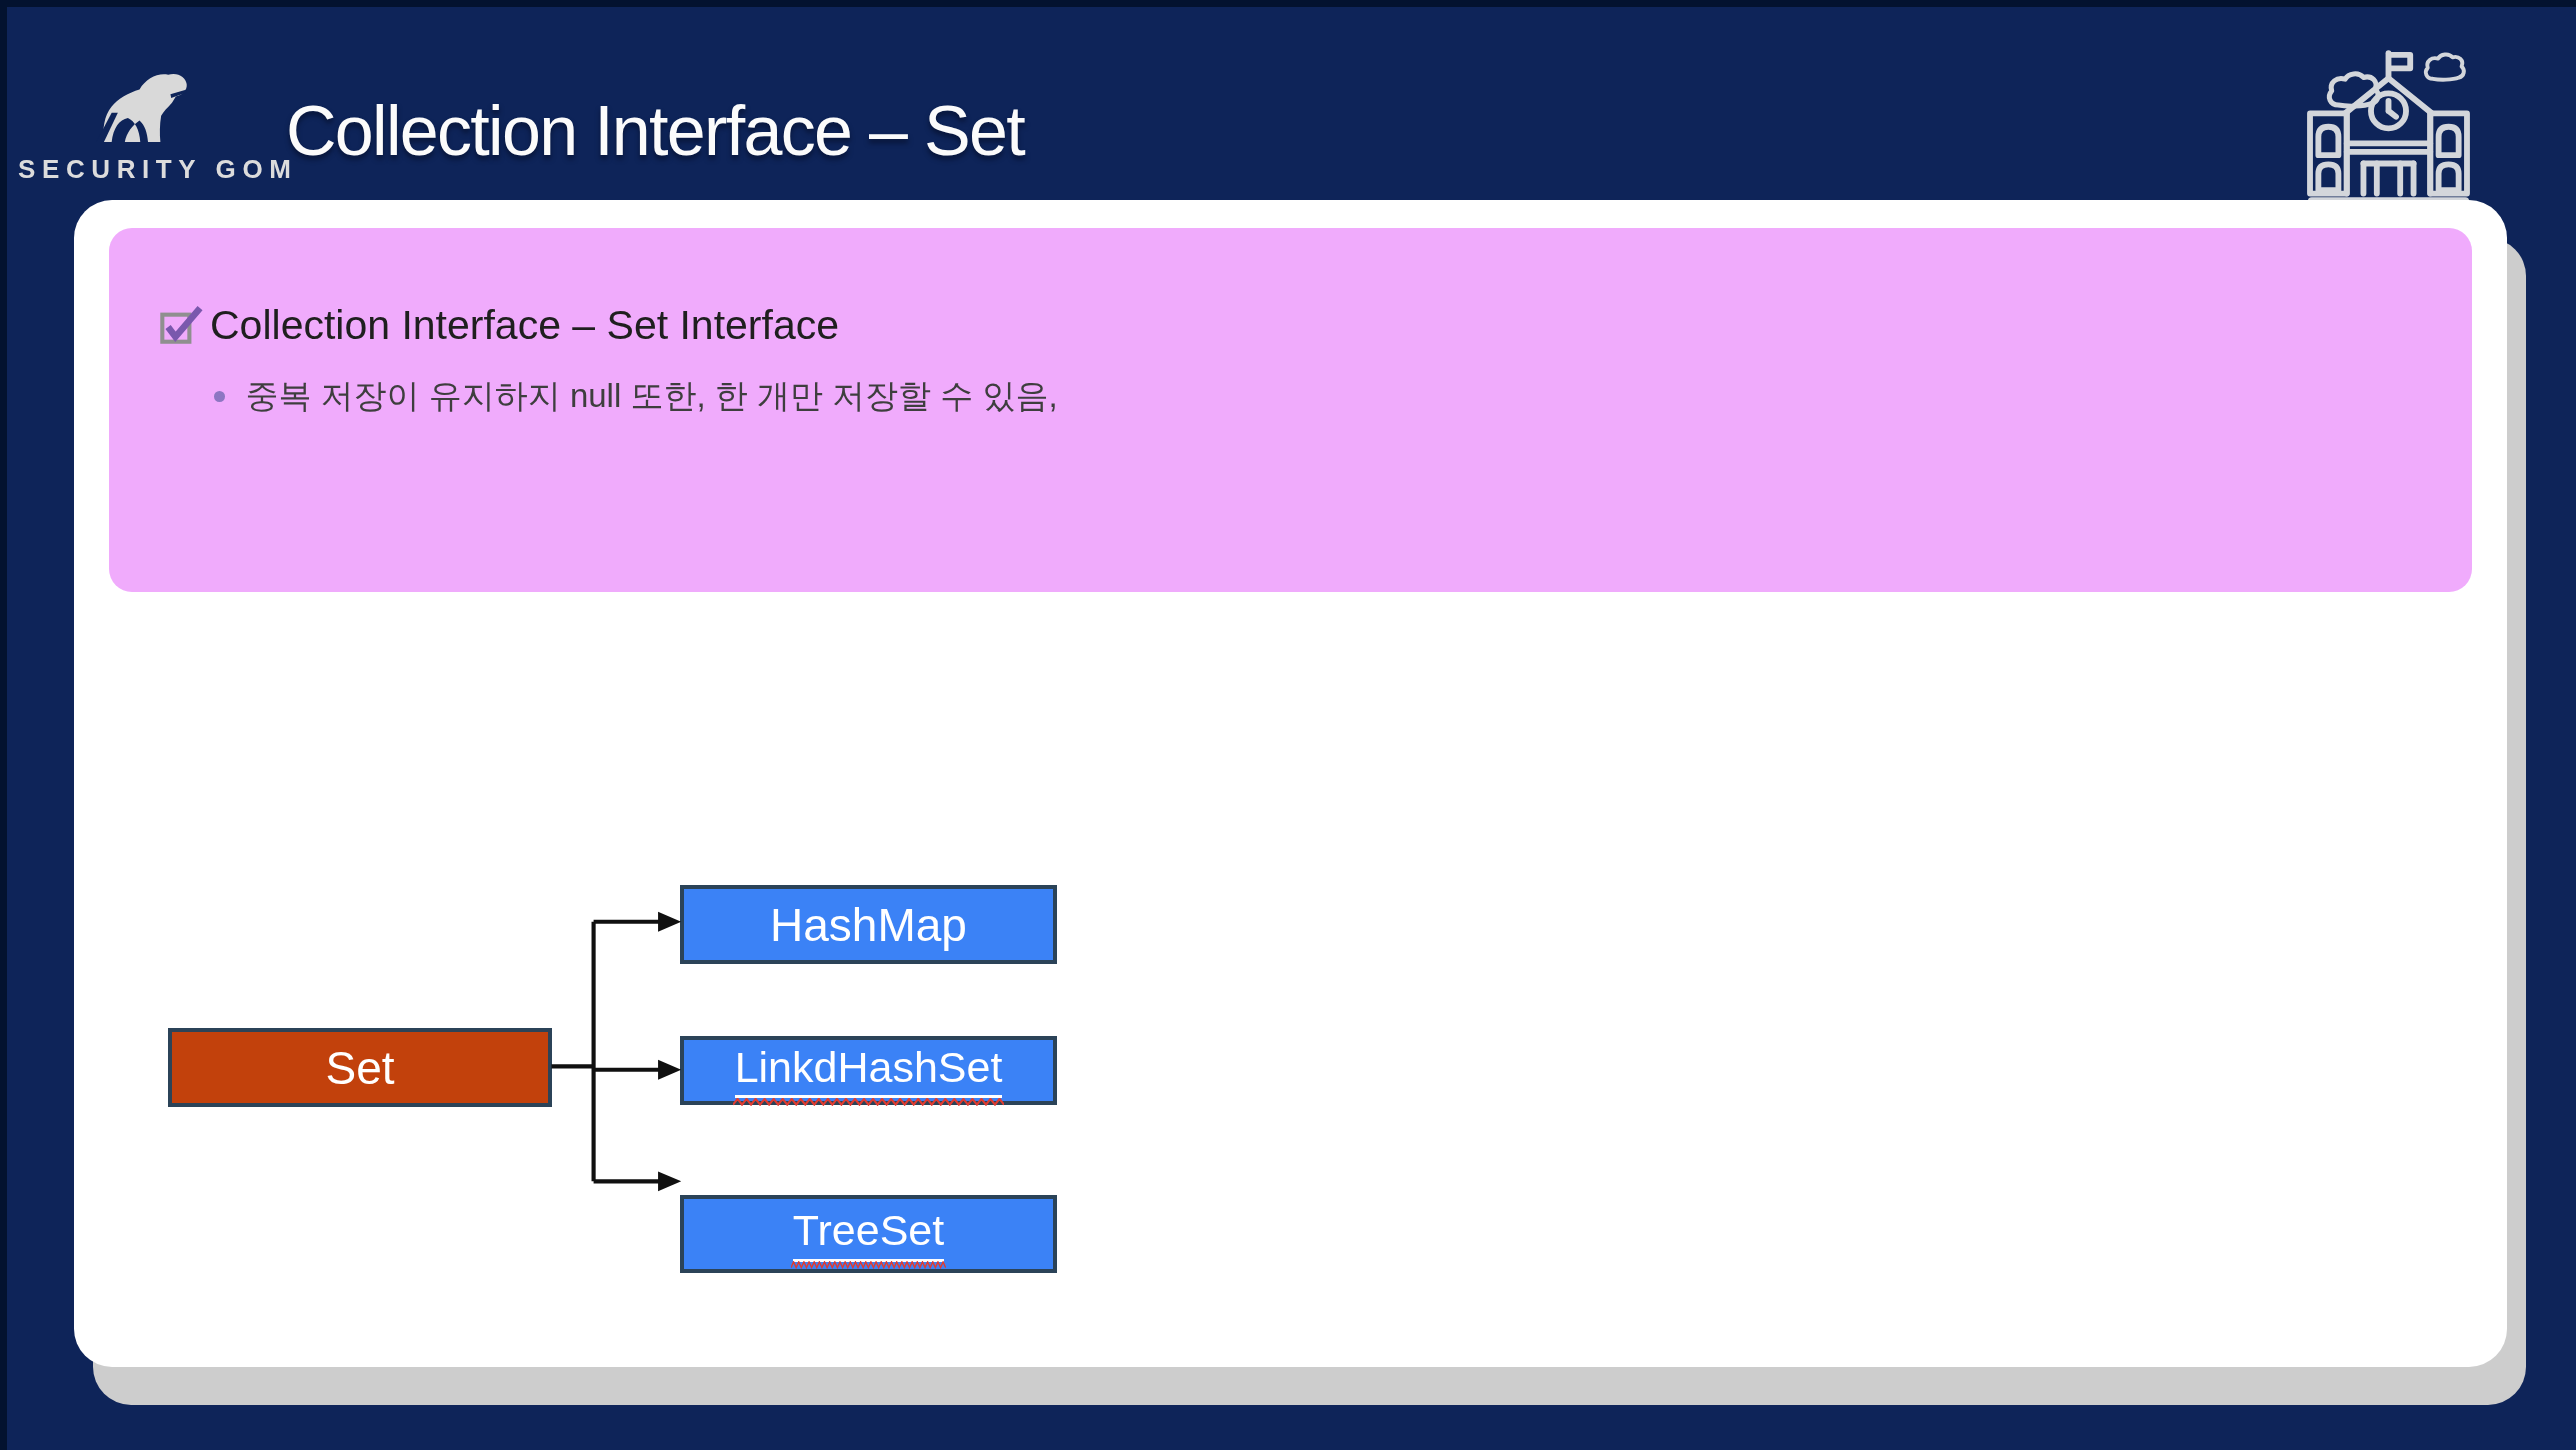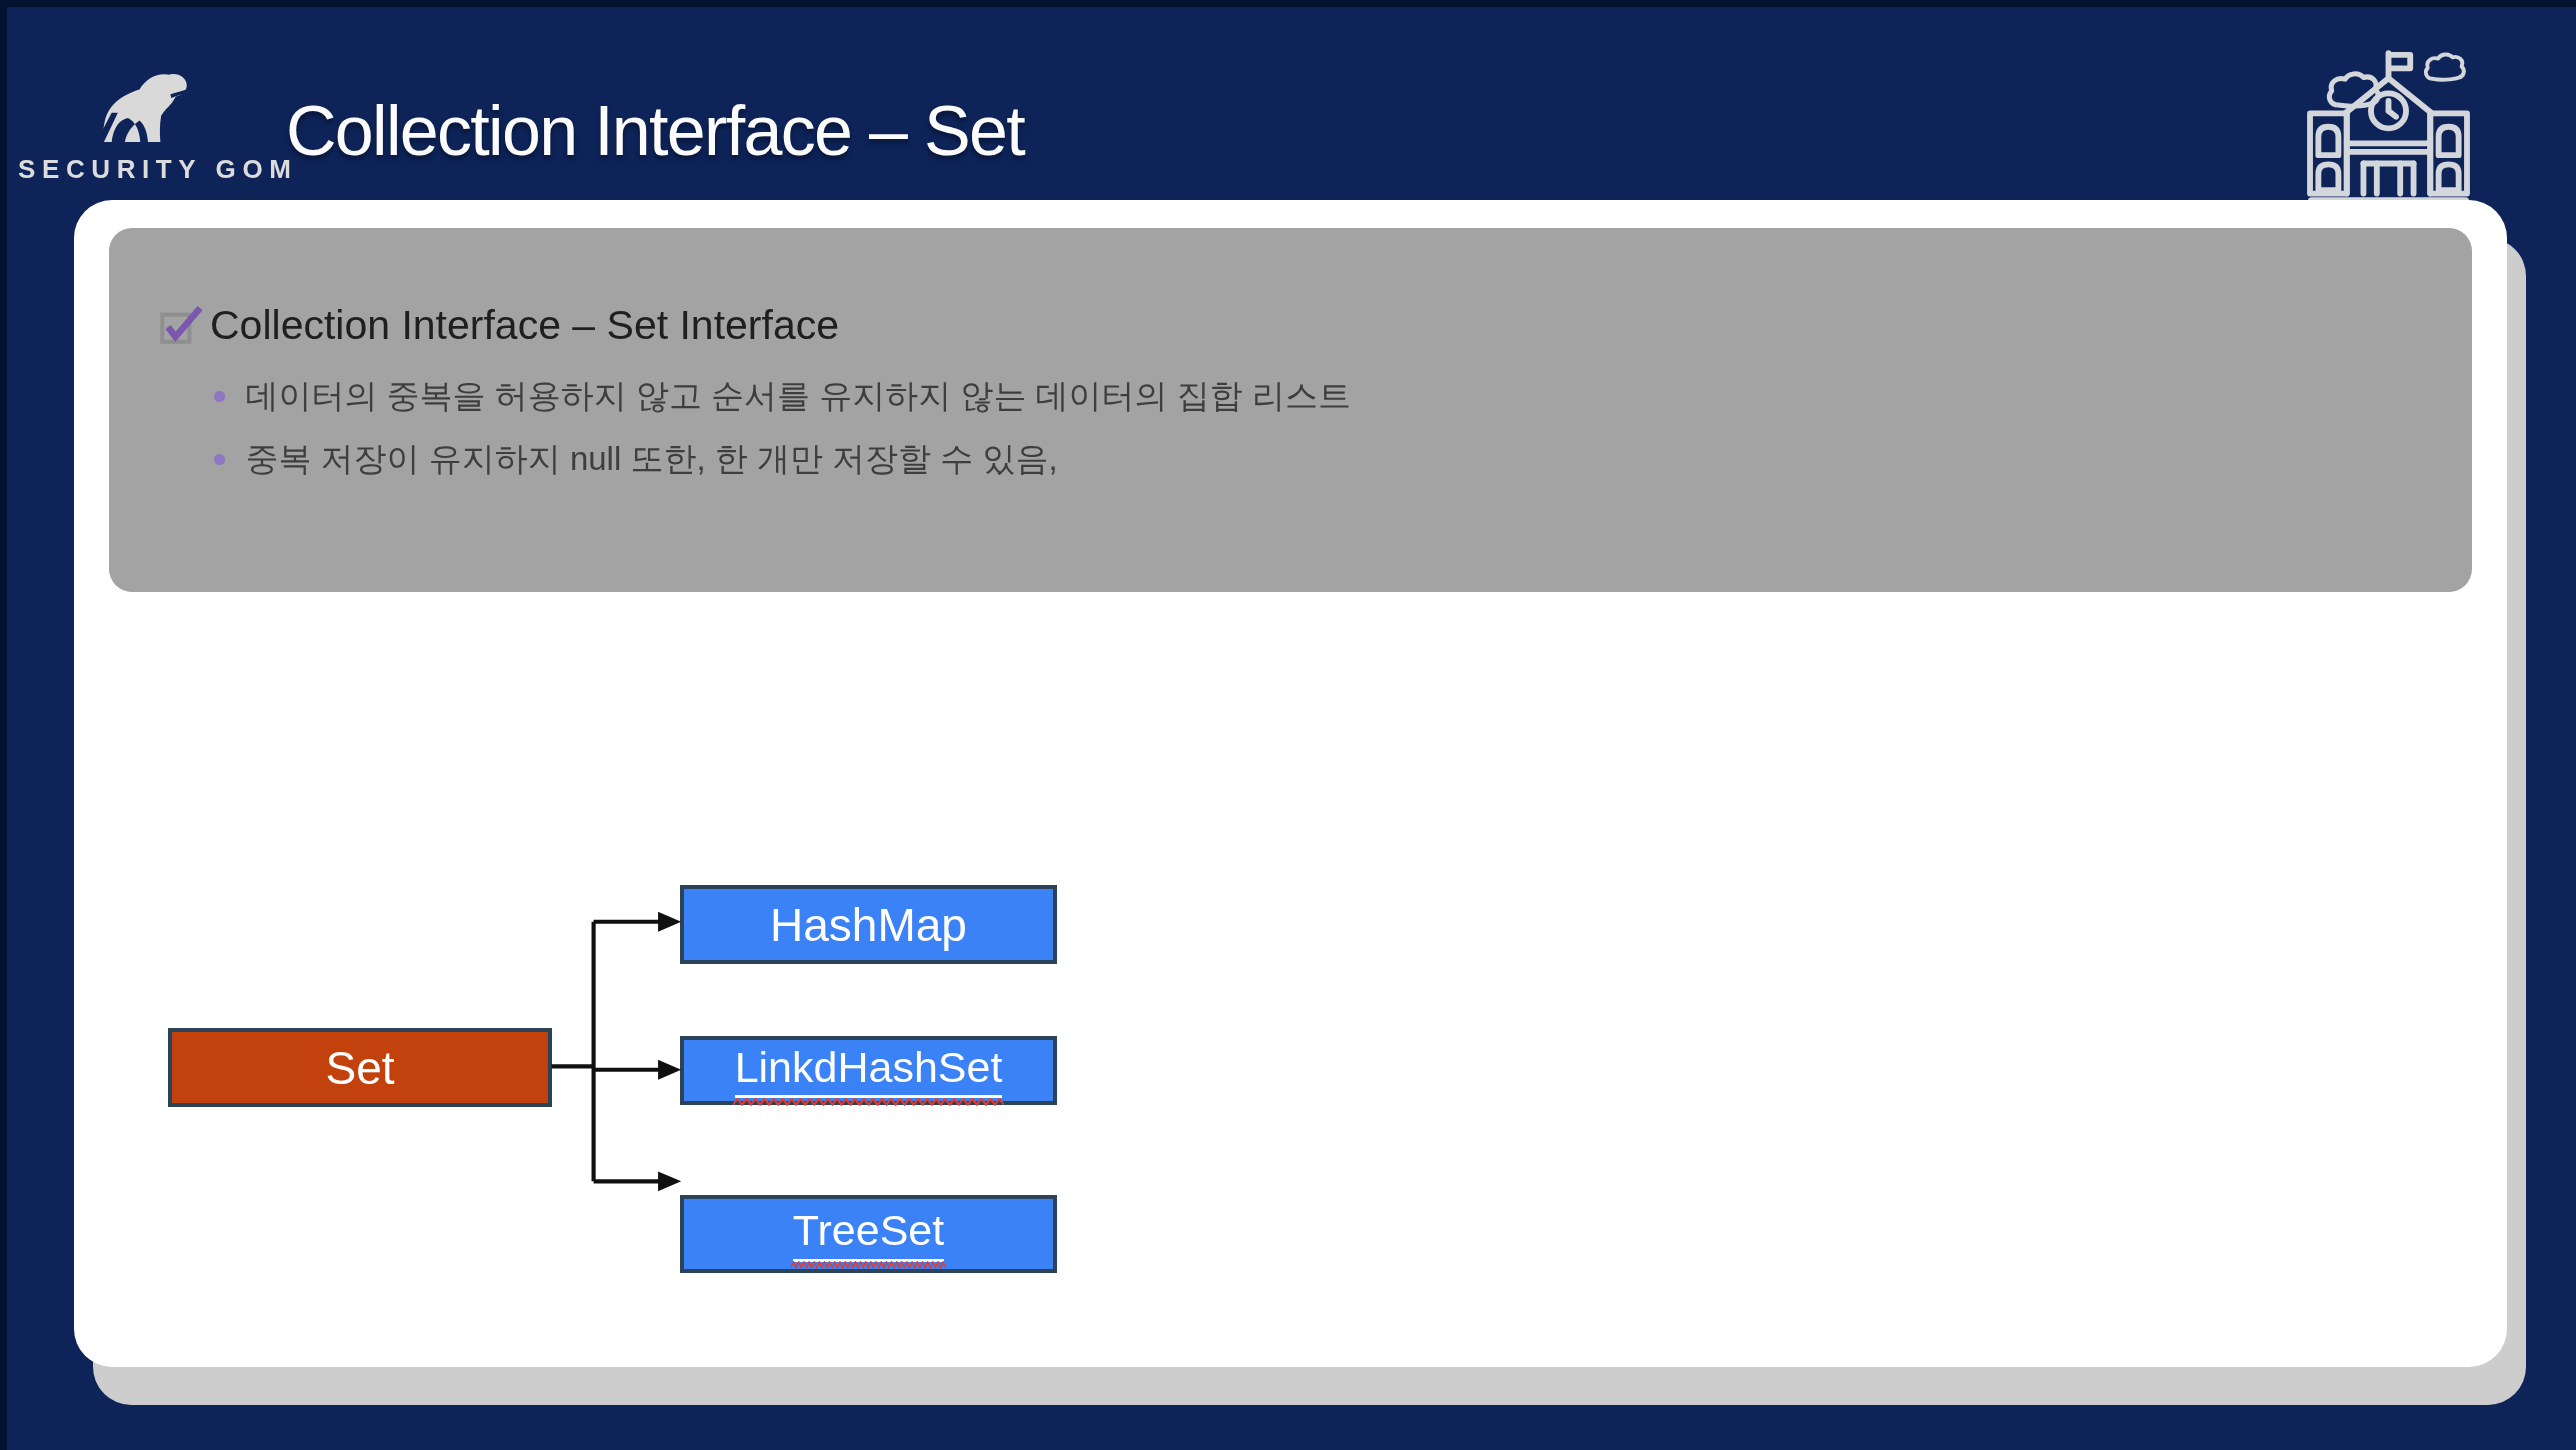--- a/index.html
+++ b/index.html
@@ -25,21 +25,21 @@
   .school-icon{position:absolute;left:2305px;top:46px;width:167px;height:164px;}
 
   
   .card{
     position:absolute;left:74px;top:200px;width:2433px;height:1167px;
     background:#ffffff;border-radius:38px;
     box-shadow:19px 38px 0 0 #cdcdcd;
   }
   .panel{
     position:absolute;left:35px;top:28px;width:2363px;height:364px;
-    background:#a3a3a3;border-radius:23px;
+    background:#f0abfc;border-radius:23px;
     box-sizing:border-box;padding:74px 50px 0 50px;
   }
   .heading-row{display:flex;align-items:flex-start;}
   .checkbox-svg{width:46px;height:41px;flex:0 0 auto;margin-top:1.7px;}
   .panel-heading{color:#1f1f1f;font-size:41px;line-height:46px;margin-left:5px;white-space:nowrap;}
   .bullets{margin:28px 0 0 55px;}
   .bullet-row{display:flex;align-items:flex-start;margin-bottom:23px;}
   .bullet-dot{
     flex:0 0 auto;width:10.7px;height:10.7px;border-radius:50%;
     background:#8d76c2;margin:15px 20.7px 0 0;
@@ -112,24 +112,20 @@
       <div class="heading-row">
         <svg class="checkbox-svg" viewBox="0 0 56 50">
           <rect x="4" y="13" width="33" height="33" fill="none" stroke="#8f8f8f" stroke-width="5"></rect>
           <path d="M11 28 L20 40 L50 5" fill="none" stroke="#7a58ad" stroke-width="8"></path>
         </svg>
         <div class="panel-heading">Collection Interface – Set Interface</div>
       </div>
       <div class="bullets">
         <div class="bullet-row">
           <span class="bullet-dot"></span>
-          <span class="bullet-text">데이터의 중복을 허용하지 않고 순서를 유지하지 않는 데이터의 집합 리스트</span>
-        </div>
-        <div class="bullet-row">
-          <span class="bullet-dot"></span>
           <span class="bullet-text">중복 저장이 유지하지 null 또한, 한 개만 저장할 수 있음,</span>
         </div>
       </div>
     </div>
   </div>
 
   <div class="dbox dbox-root">
     <span class="label-plain">Set</span>
   </div>
 

